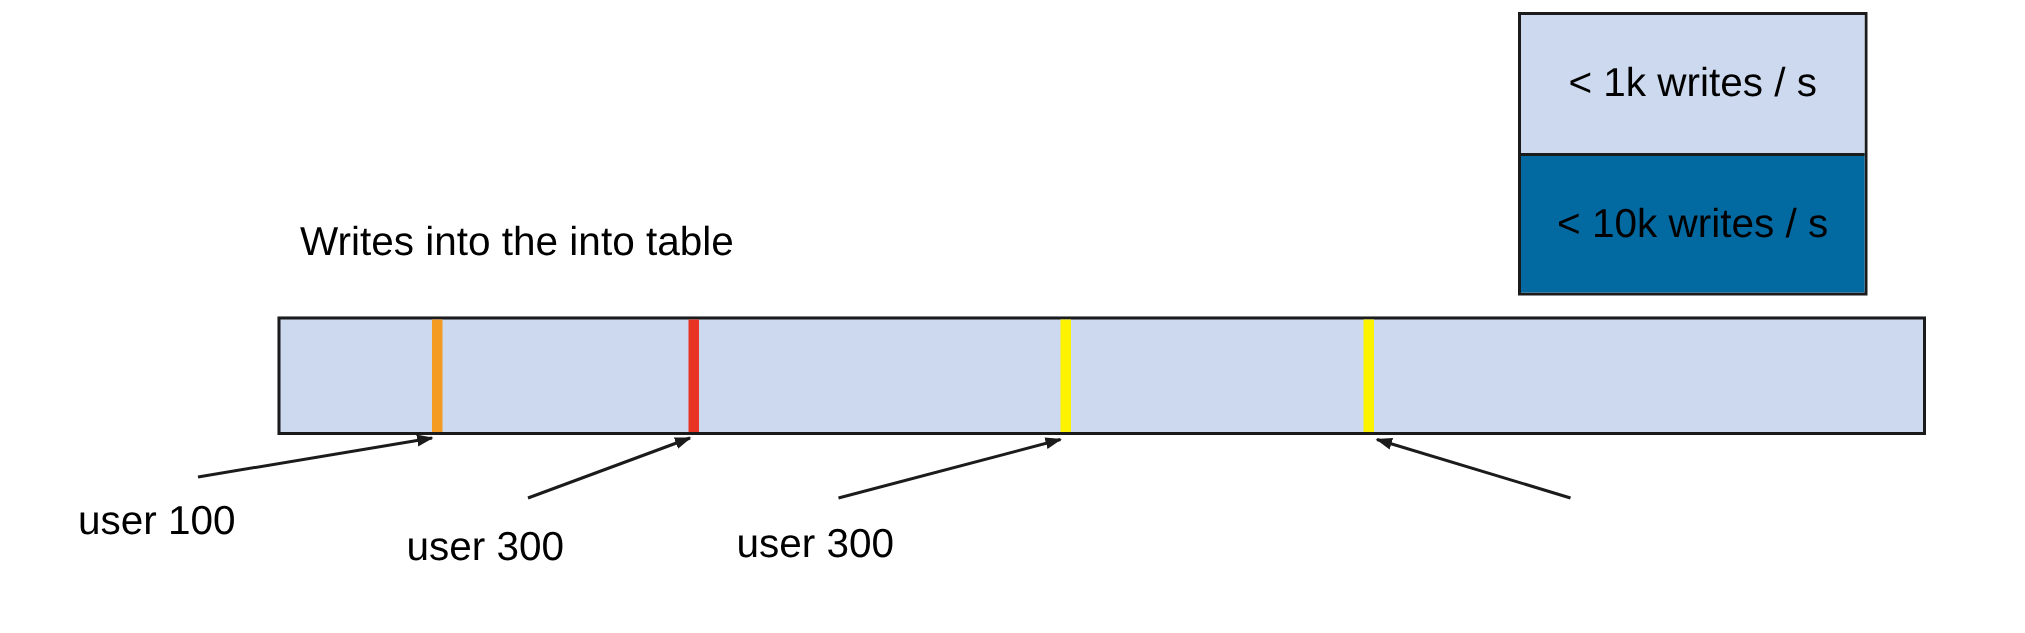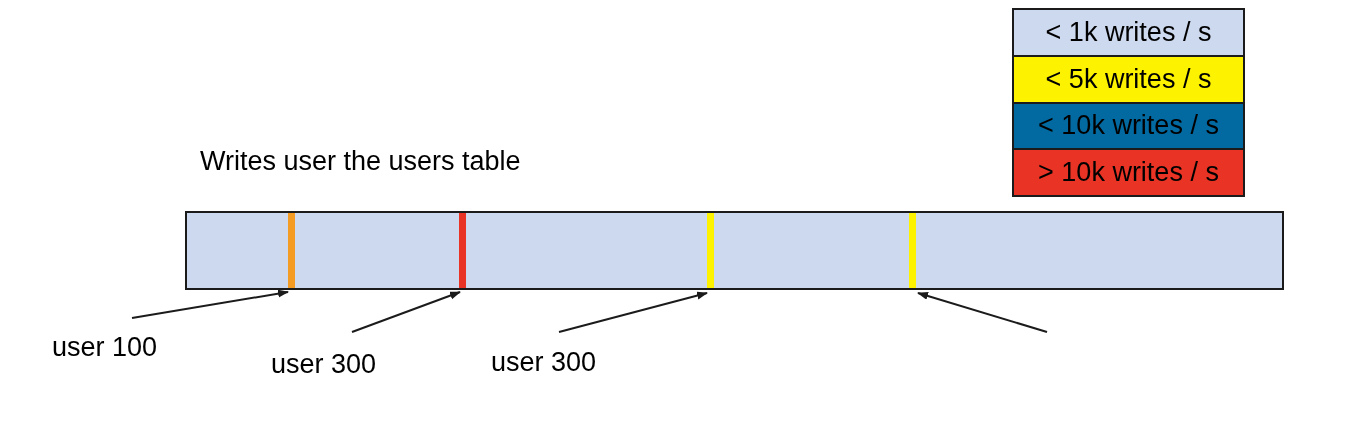--- a/index.html
+++ b/index.html
@@ -95,34 +95,28 @@
   .user-label.l0 { left: 52px;  top: 333px; }
   .user-label.l1 { left: 271px; top: 350px; }
   .user-label.l2 { left: 491px; top: 348px; }
   .user-label.l3 { left: 891px; top: 349px; }
 </style>
 </head>
 <body>
 
 <div class="canvas">
 
-  <div class="title">Writes user the users table</div>
+  <div class="title">Writes into the into table</div>
 
   <div class="legend">
     <div class="legend-row" style="background: rgb(205, 217, 238);">
       <span>&lt; 1k writes / s</span>
     </div>
-    <div class="legend-row" style="background: rgb(253, 242, 0);">
-      <span>&lt; 5k writes / s</span>
-    </div>
     <div class="legend-row" style="background: #0369a1;">
       <span>&lt; 10k writes / s</span>
-    </div>
-    <div class="legend-row" style="background: rgb(233, 52, 37);">
-      <span>&gt; 10k writes / s</span>
     </div>
   </div>
 
   <div class="bar" style="background: rgb(205, 217, 238);">
     <div class="stripe s0" style="background: rgb(244, 155, 35);"></div>
     <div class="stripe s1" style="background: rgb(233, 52, 37);"></div>
     <div class="stripe s2" style="background: rgb(253, 242, 0);"></div>
     <div class="stripe s3" style="background: rgb(253, 242, 0);"></div>
   </div>
 

